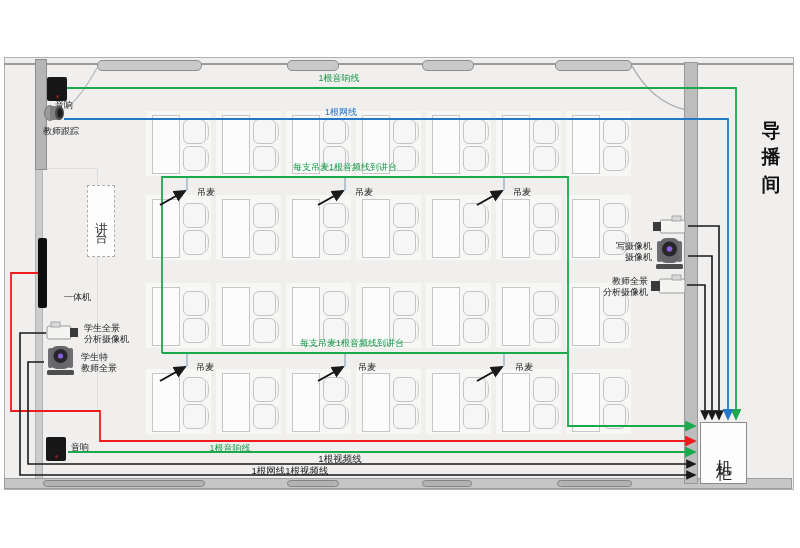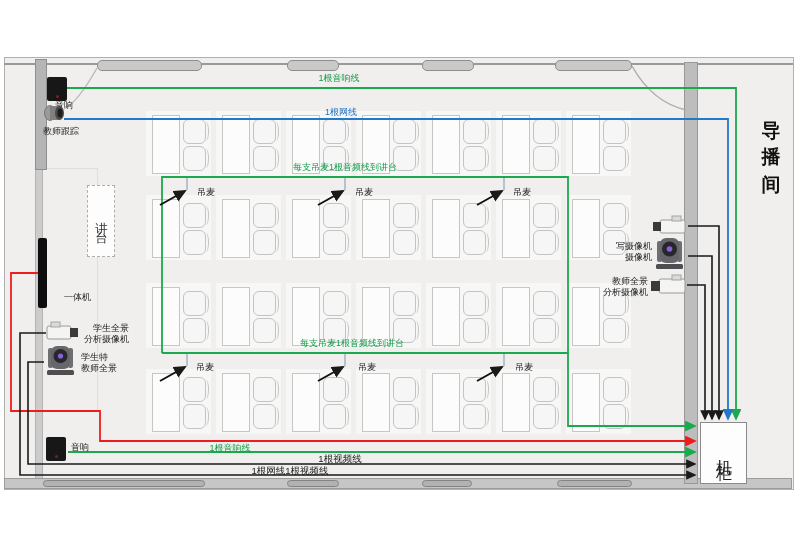--- a/index.html
+++ b/index.html
@@ -257,21 +257,21 @@
   </svg>
   <div class="abs lbl" style="left:43px;top:126px;">教师跟踪</div>
   <div class="abs aio"></div>
   <div class="abs lbl" style="left:64px;top:292px;">一体机</div>
 
   <svg class="abs icon" style="left:46px;top:321px;" width="33" height="21" xmlns="http://www.w3.org/2000/svg">
     <rect x="1" y="5" width="24" height="13" rx="2" fill="#f4f4f2" stroke="#9a9a9a"></rect>
     <rect x="24" y="7" width="8" height="9" fill="#3a3a3a"></rect>
     <rect x="5" y="1" width="9" height="5" fill="#dadada" stroke="#a5a5a5"></rect>
   </svg>
-  <div class="abs lbl" style="left:84px;top:323px;text-align:right;">学生全景
+  <div class="abs lbl" style="left:84px;top:323px;">学生全景
 分析摄像机</div>
 
   <svg class="abs icon" style="left:45px;top:344px;" width="31" height="32" xmlns="http://www.w3.org/2000/svg">
     <rect x="2" y="26" width="27" height="5" rx="1.5" fill="#4e4e50"></rect>
     <rect x="3" y="4" width="5" height="20" rx="2" fill="#6f6f72"></rect>
     <rect x="23" y="4" width="5" height="20" rx="2" fill="#6f6f72"></rect>
     <rect x="6" y="2" width="19" height="23" rx="6" fill="#67676b"></rect>
     <circle cx="15.5" cy="12" r="7" fill="#27272b"></circle>
     <circle cx="15.5" cy="12" r="2.6" fill="#8a5fe0"></circle>
   </svg>

